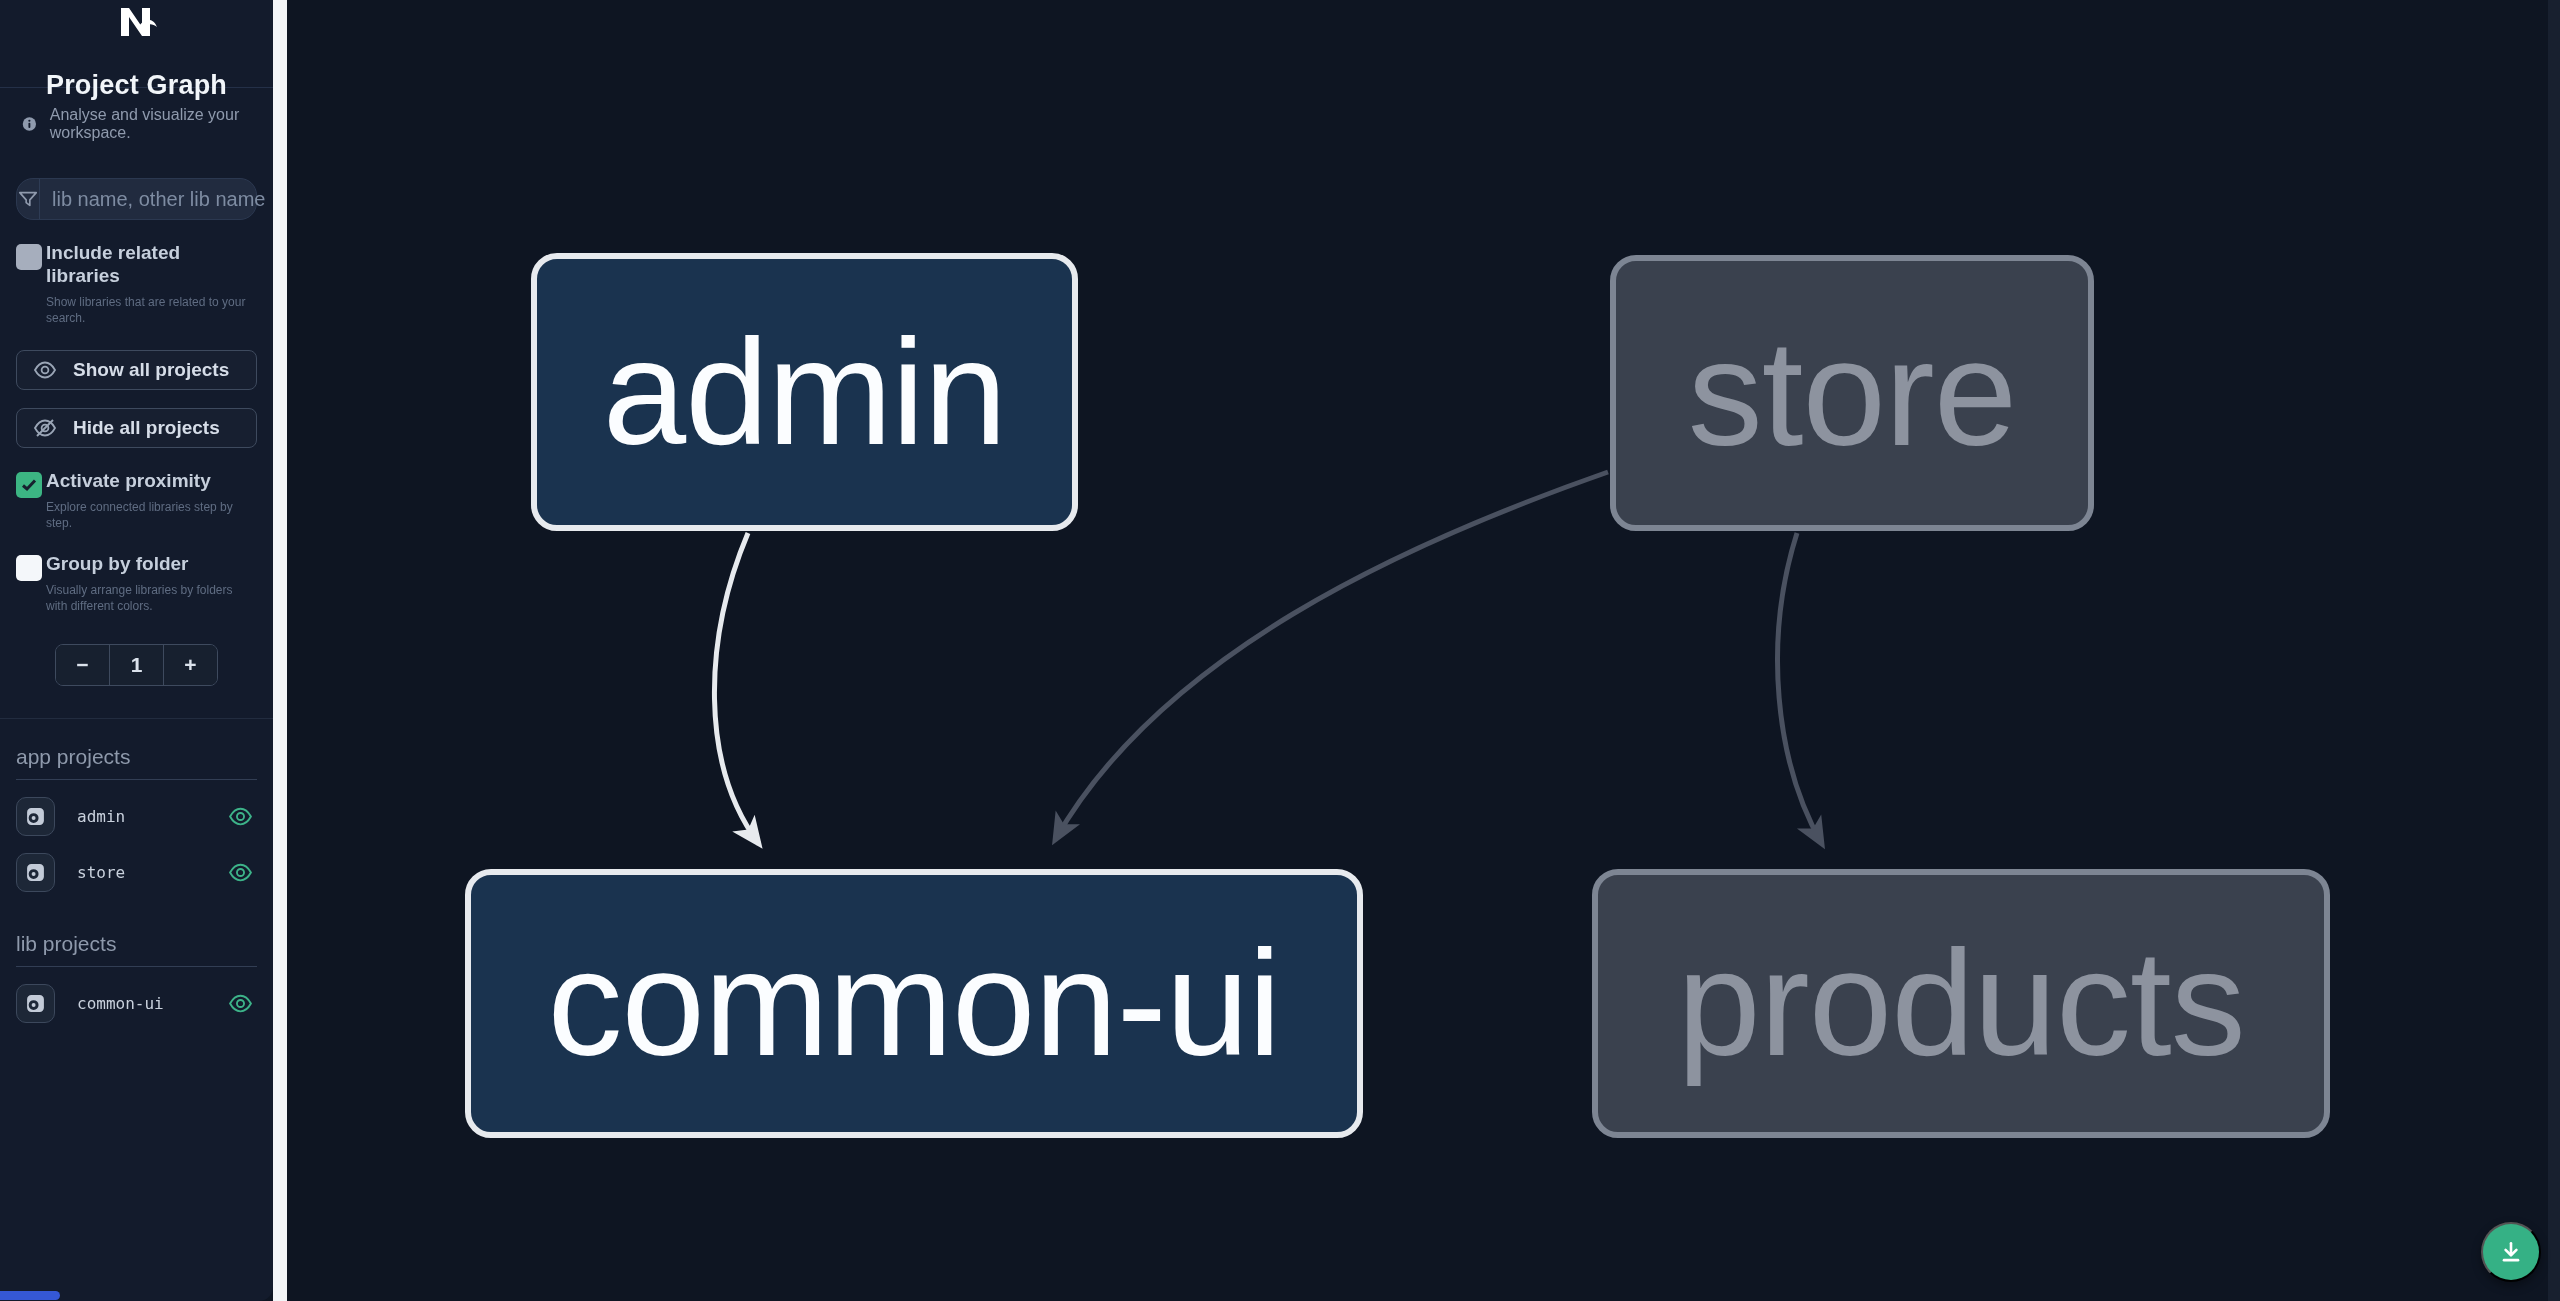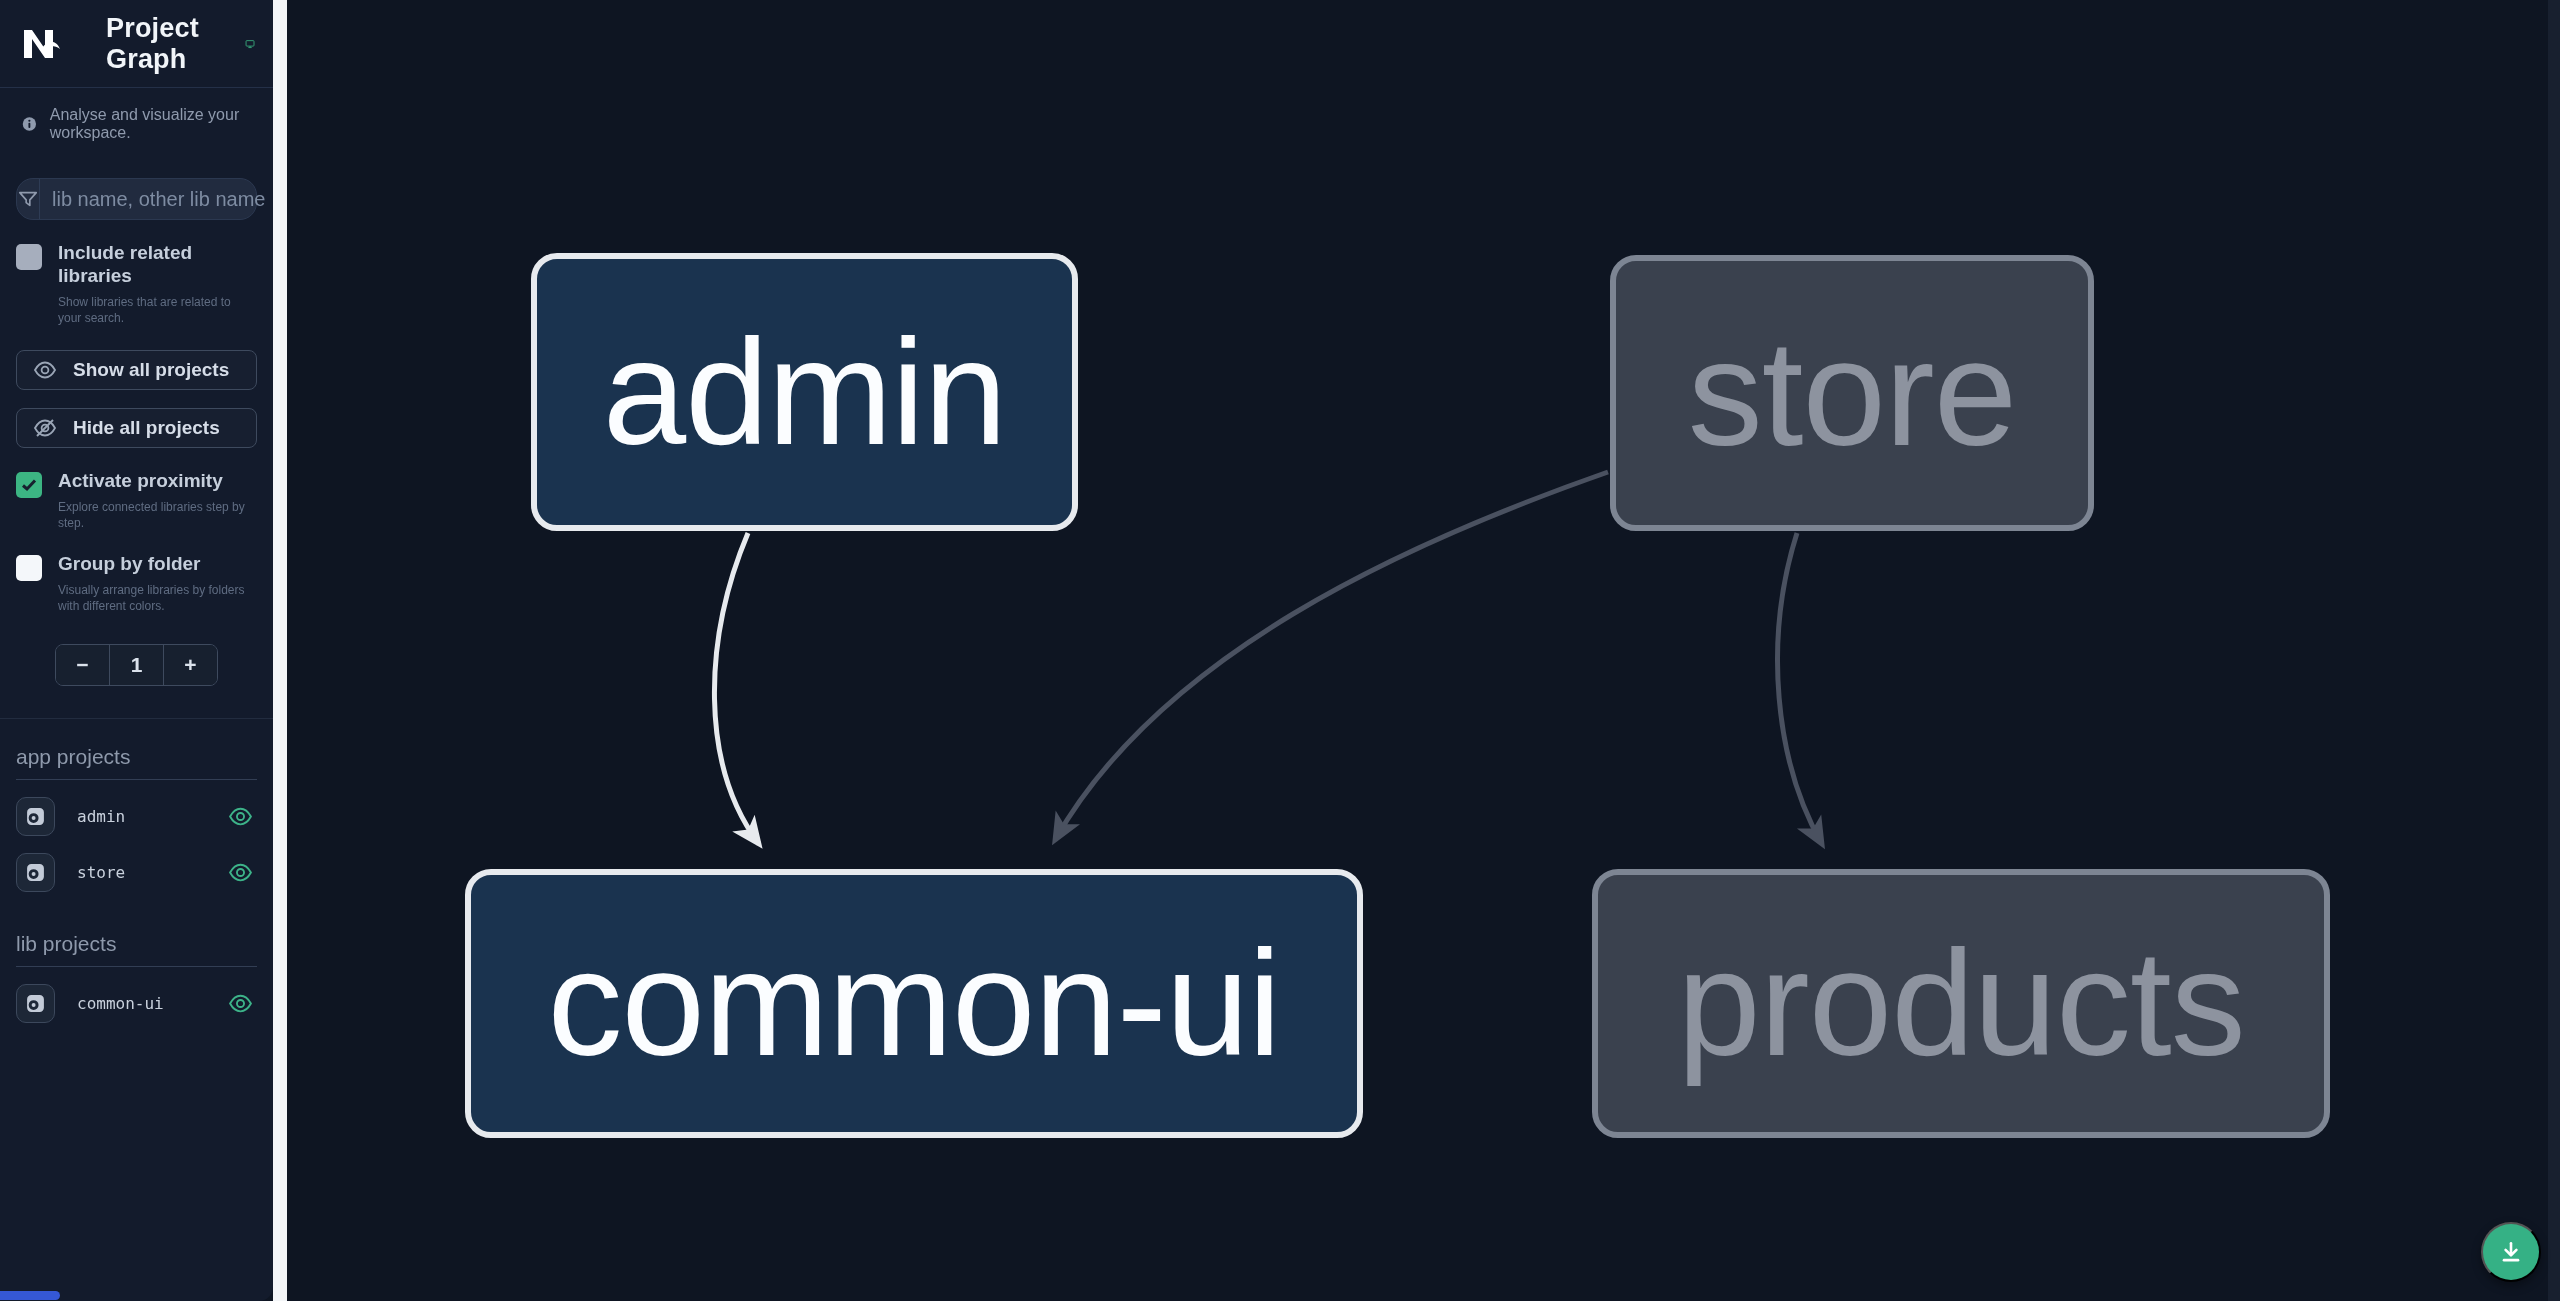--- a/index.html
+++ b/index.html
@@ -3,38 +3,38 @@
 <meta charset="utf-8">
 <style>
   * { margin:0; padding:0; box-sizing:border-box; }
   html,body { width:2560px; height:1301px; overflow:hidden; background:#0b111d;
               font-family:"Liberation Sans", sans-serif; }
   .app { position:relative; width:2560px; height:1301px; background:#0e1522; }
 
   
   .sidebar { position:absolute; left:0; top:0; width:273px; height:1301px;
              background:#131b2c; border-radius:0 0 14px 0; z-index:3; }
-  .sb-header { display:flex; align-items:center; gap:44px; height:88px; padding:0 18px;
-               border-bottom:1px solid #243048; }
+  .sb-header { display:flex; align-items:center; gap:26px; height:88px; padding:0 10px;
+               border-bottom:1px solid #243048;flex-direction:column; }
   .logo { width:44px; height:44px; flex:0 0 auto; }
   .app-title { color:#f1f5f9; font-size:27px; font-weight:bold; letter-spacing:.2px; }
   .monitor-icon { margin-left:2px; }
 
   .info-row { display:flex; align-items:center; gap:13px; padding:18px 20px 10px 22px; }
   .info-text { color:#8f9aad; font-size:16px; }
 
   .search-box { margin:26px 16px 0 16px; height:42px; background:#212b3f;
                 border:1px solid #2b3850; border-radius:17px; display:flex; align-items:center; }
   .search-icon-cell { width:48px; height:100%; display:flex; align-items:center; justify-content:center;
                       border-right:1px solid #2e3c55; }
   .search-input { flex:1; height:100%; background:transparent; border:none; outline:none;
                   color:#cdd6e4; font-size:20px; padding:0 12px; font-family:"Liberation Sans",sans-serif; }
   .search-input::placeholder { color:#7e8ca2; }
 
-  .opt-row { display:flex; align-items:flex-start; gap:16px; padding:22px 16px 0 16px; }
+  .opt-row { display:flex; align-items:flex-start; gap:4px; padding:22px 16px 0 16px; }
   .checkbox { width:26px; height:26px; border-radius:5px; background:#a6aebd; flex:0 0 auto;
               margin-top:2px; display:flex; align-items:center; justify-content:center; }
   .checkbox.bright { background:#f4f7fa; }
   .checkbox.checked { background:#3cb583; }
   .checkbox svg { display:none; }
   .checkbox.checked svg { display:block; }
   .opt-label { color:#c6cfdc; font-size:19px; font-weight:bold; line-height:1.2; }
   .opt-desc  { color:#5f6c82; font-size:12px; line-height:1.35; margin-top:6px; }
 
   .sb-btn { display:flex; align-items:center; gap:16px; width:241px; margin:24px 16px 0 16px;

